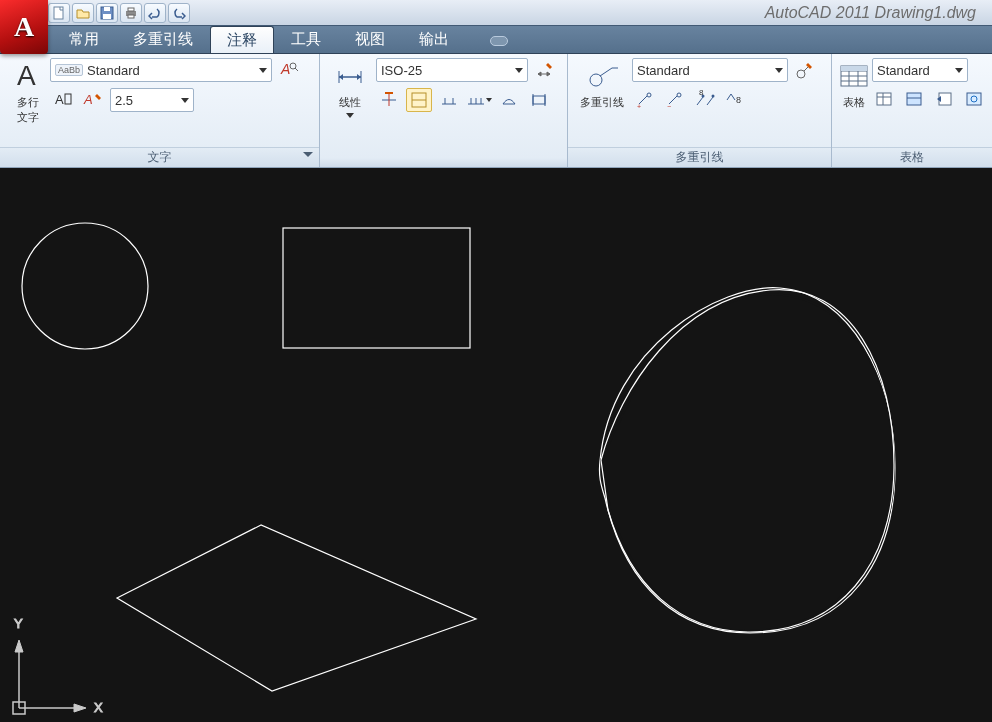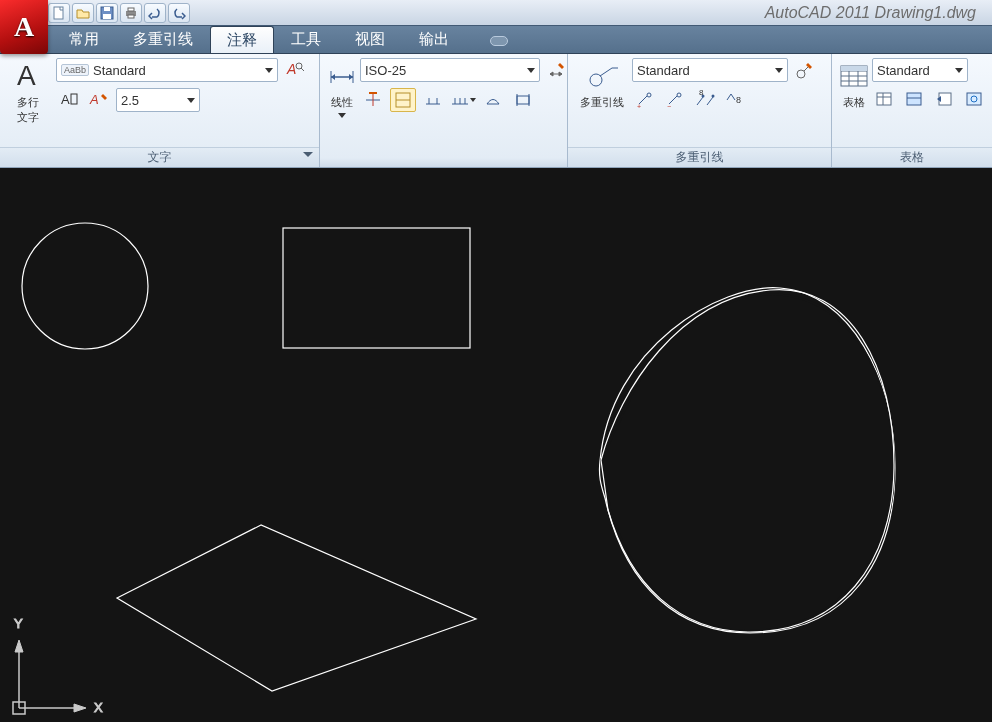--- a/index.html
+++ b/index.html
@@ -219,21 +219,21 @@
     <div class="panel-body">
       <div class="bigbtn">
         <div class="ic">
           <svg width="30" height="30">
               <text x="4" y="24" font-family="Times New Roman" font-size="28" fill="#333">A</text>
             </svg>
         </div>
         <div style="white-space:pre;text-align:left">多行
 文字</div>
       </div>
-      <div class="col" style="margin-left:6px">
+      <div class="col" style="">
         <div class="row">
           <div class="sel" style="width:222px">
             <span class="tag">AaBb</span>
             <span>Standard</span>
             <div class="caret"></div>
           </div>
           <div class="small-btn">
             <svg width="20" height="20">
                 <text x="2" y="14" font-family="Times New Roman" font-size="14" fill="#c0392b" font-style="italic">A</text>
                 <circle cx="14" cy="6" r="3" fill="none" stroke="#666"></circle>
@@ -278,21 +278,21 @@
               <line x1="26" y1="8" x2="26" y2="20" stroke="#3a5c8f"></line>
             </svg>
         </div>
         <div style="text-align:right">线性</div>
         <svg width="8" height="5">
             <path d="M0 0h8L4 5z" fill="#333"></path>
           </svg>
       </div>
       <div class="col" style="margin-left:2px">
         <div class="row">
-          <div class="sel" style="width:180px">
+          <div class="sel" style="width:152px">
             <span>ISO-25</span>
             <div class="caret"></div>
           </div>
           <div class="small-btn">
             <svg width="20" height="20">
                 <path d="M3 14h12M3 14l3-2v4z M15 14l-3-2v4z" stroke="#666" fill="#666"></path>
                 <path d="M13 3l4 4-2 2-4-4z" fill="#d35400"></path>
               </svg>
           </div>
         </div>

